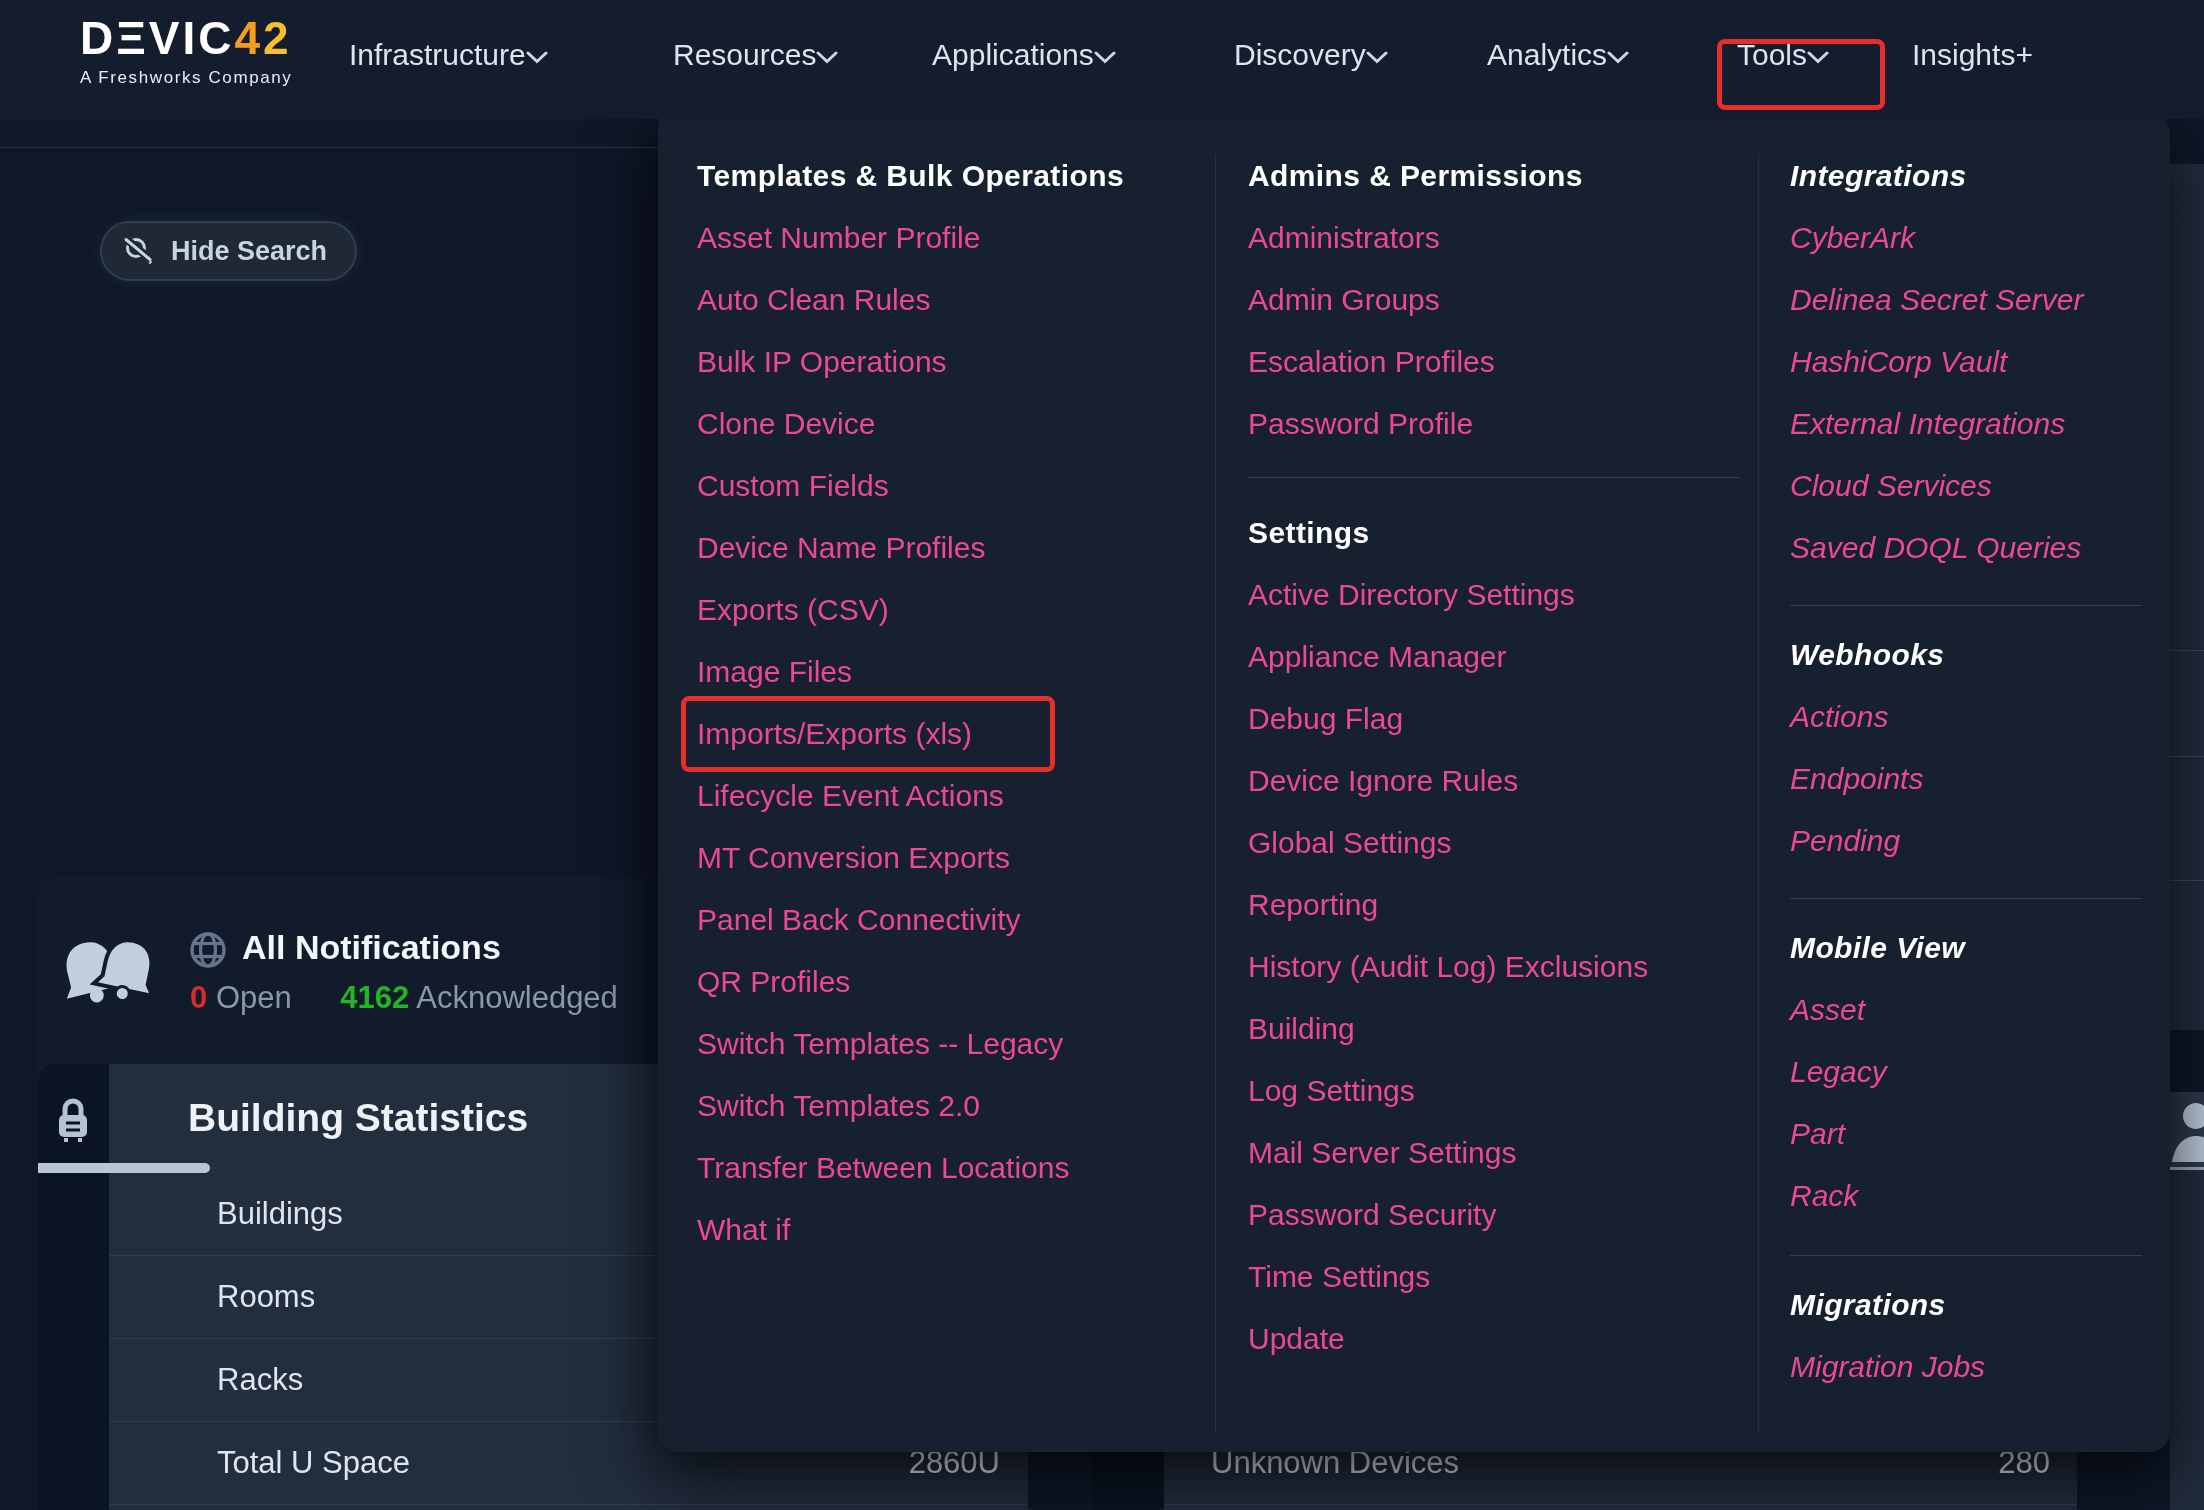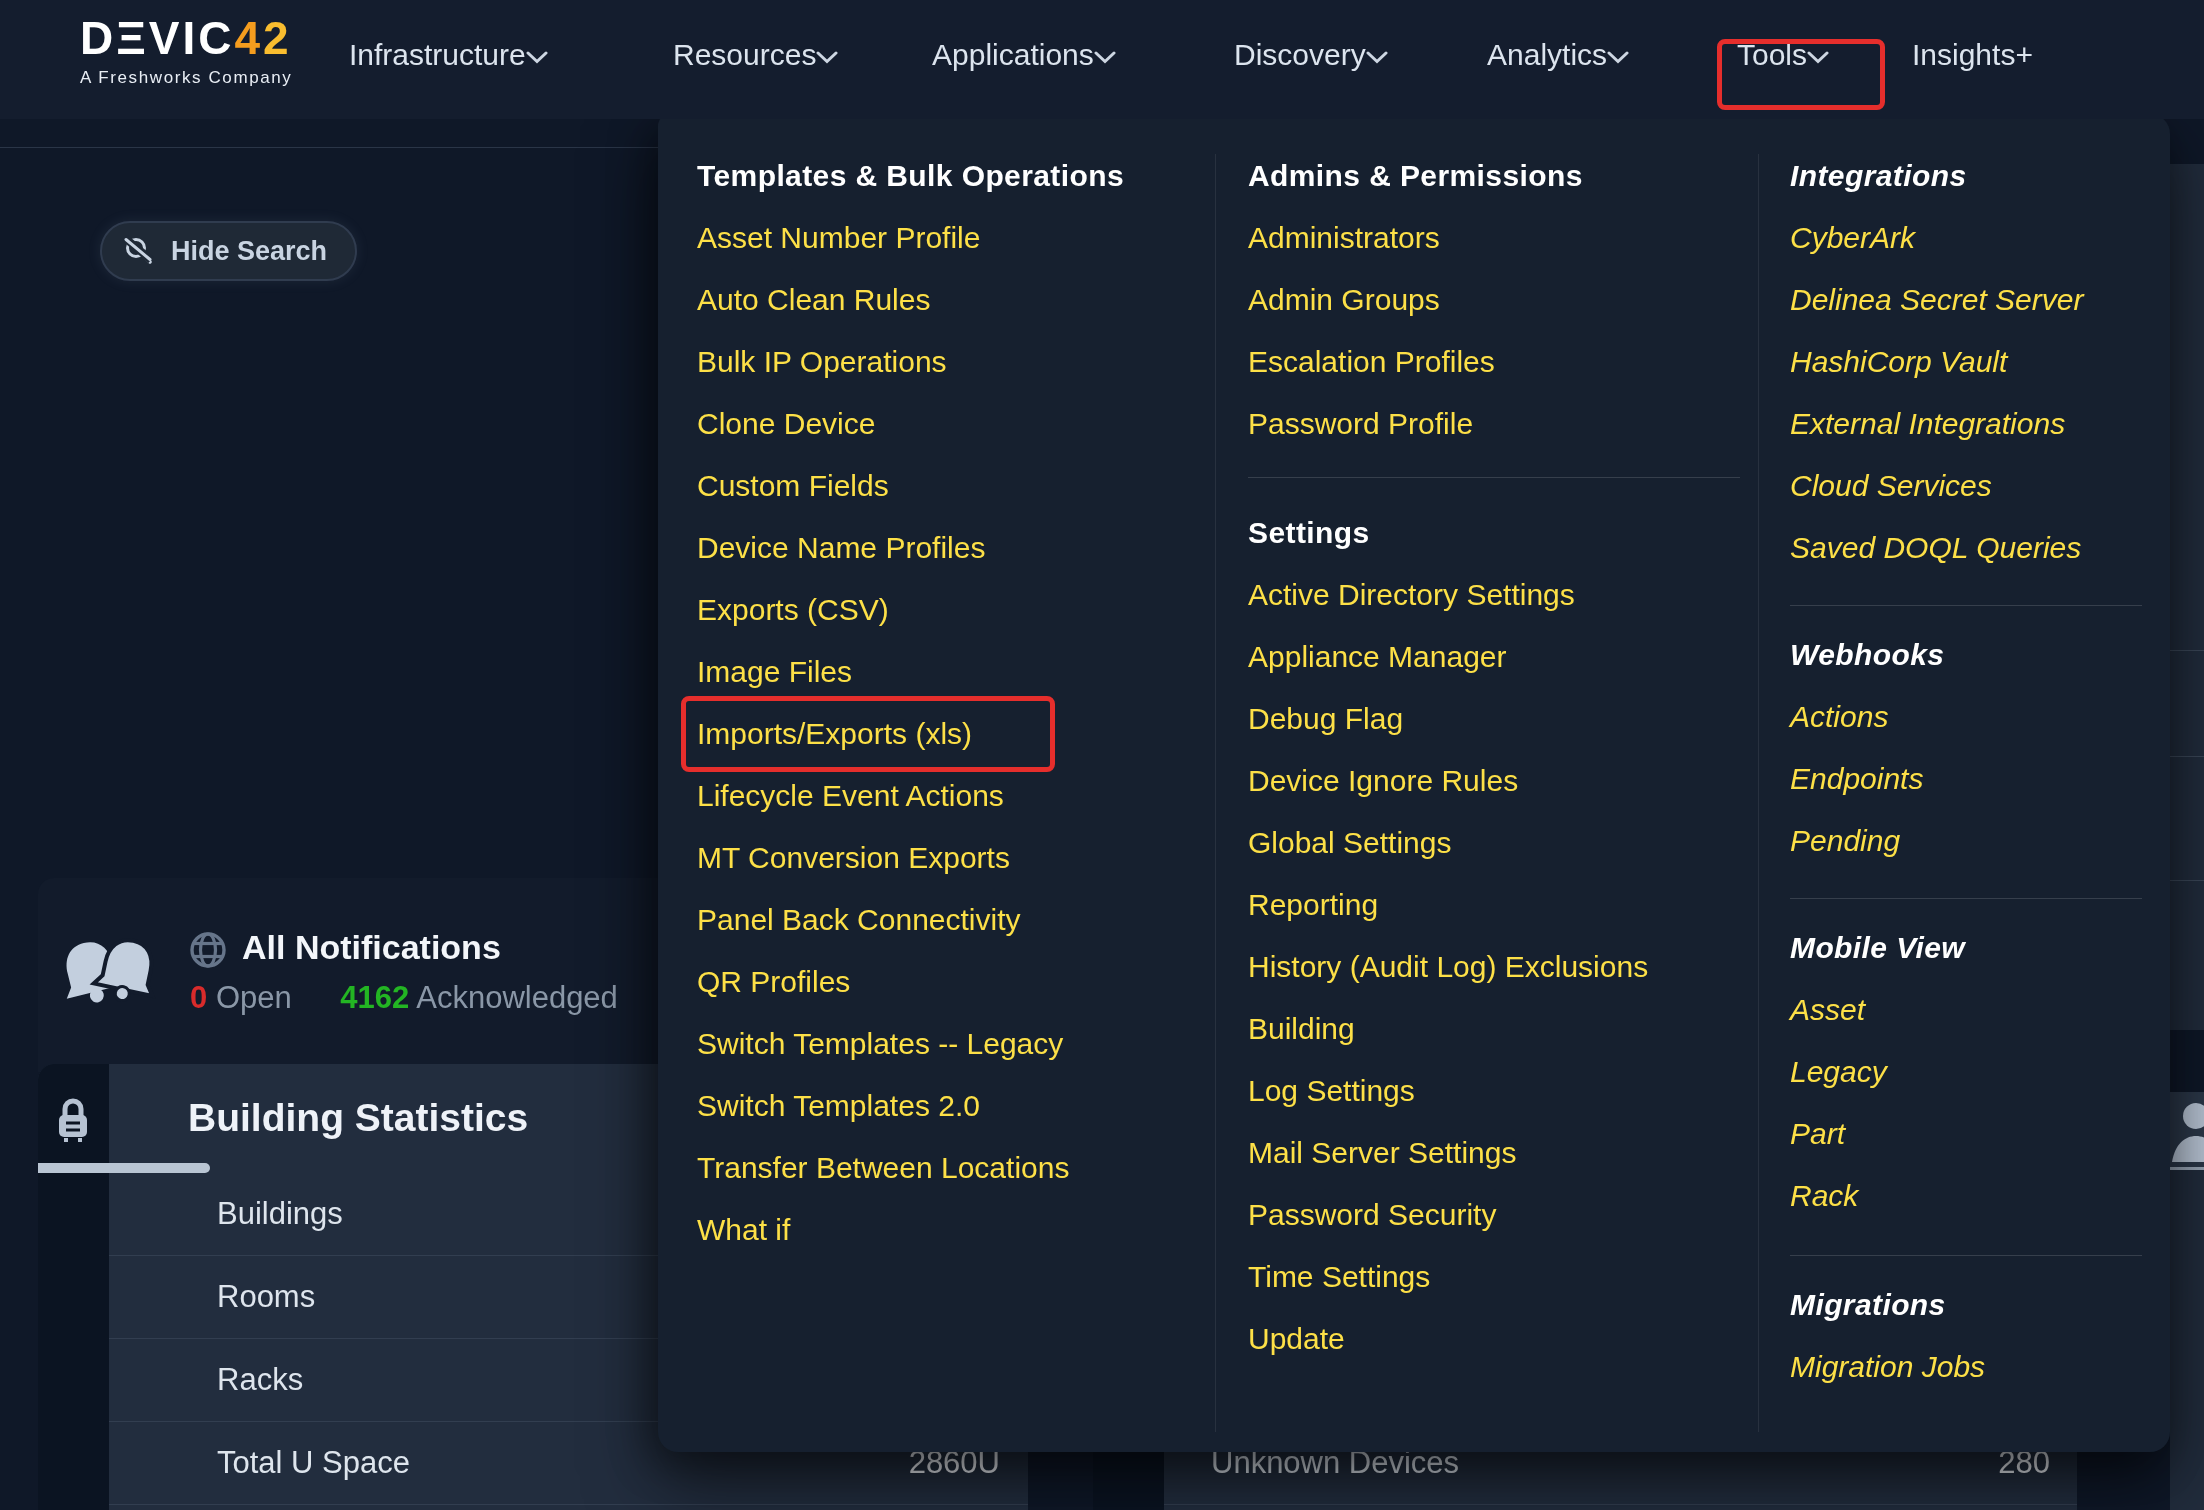--- a/index.html
+++ b/index.html
@@ -59,21 +59,21 @@
   .menu { position:absolute; left:658px; top:114px; width:1512px; height:1338px;
           background:#16202f; border-radius:12px 20px 20px 20px; z-index:20;
           box-shadow:0 30px 70px rgba(0,0,0,0.55), -8px 10px 40px rgba(0,0,0,0.35); }
   .vline { position:absolute; top:40px; bottom:20px; width:1px; background:rgba(255,255,255,0.08); }
   .col { position:absolute; top:0; padding-top:31px; }
   #col1 { left:39px;  width:480px; }
   #col2 { left:590px; width:492px; }
   #col3 { left:1132px; width:352px;font-style:italic; }
   .mh { height:62px; display:flex; align-items:center; font-size:30px; font-weight:700;
         color:#ffffff; letter-spacing:0.4px; }
-  .mi { height:62px; display:flex; align-items:center; font-size:30px; color:#fde047;
+  .mi { height:62px; display:flex; align-items:center; font-size:30px; color:#ec4899;
         position:relative; cursor:pointer; white-space:nowrap; }
   .mdiv { border-top:1px solid rgba(255,255,255,0.14); height:0; }
   .hlbox-item { position:absolute; left:-16px; top:-7px; width:374px; height:76px;
                 border:5px solid #e62e2c; border-radius:8px; pointer-events:none; }
 </style>
 </head>
 <body>
 
 <div id="screen">
 

